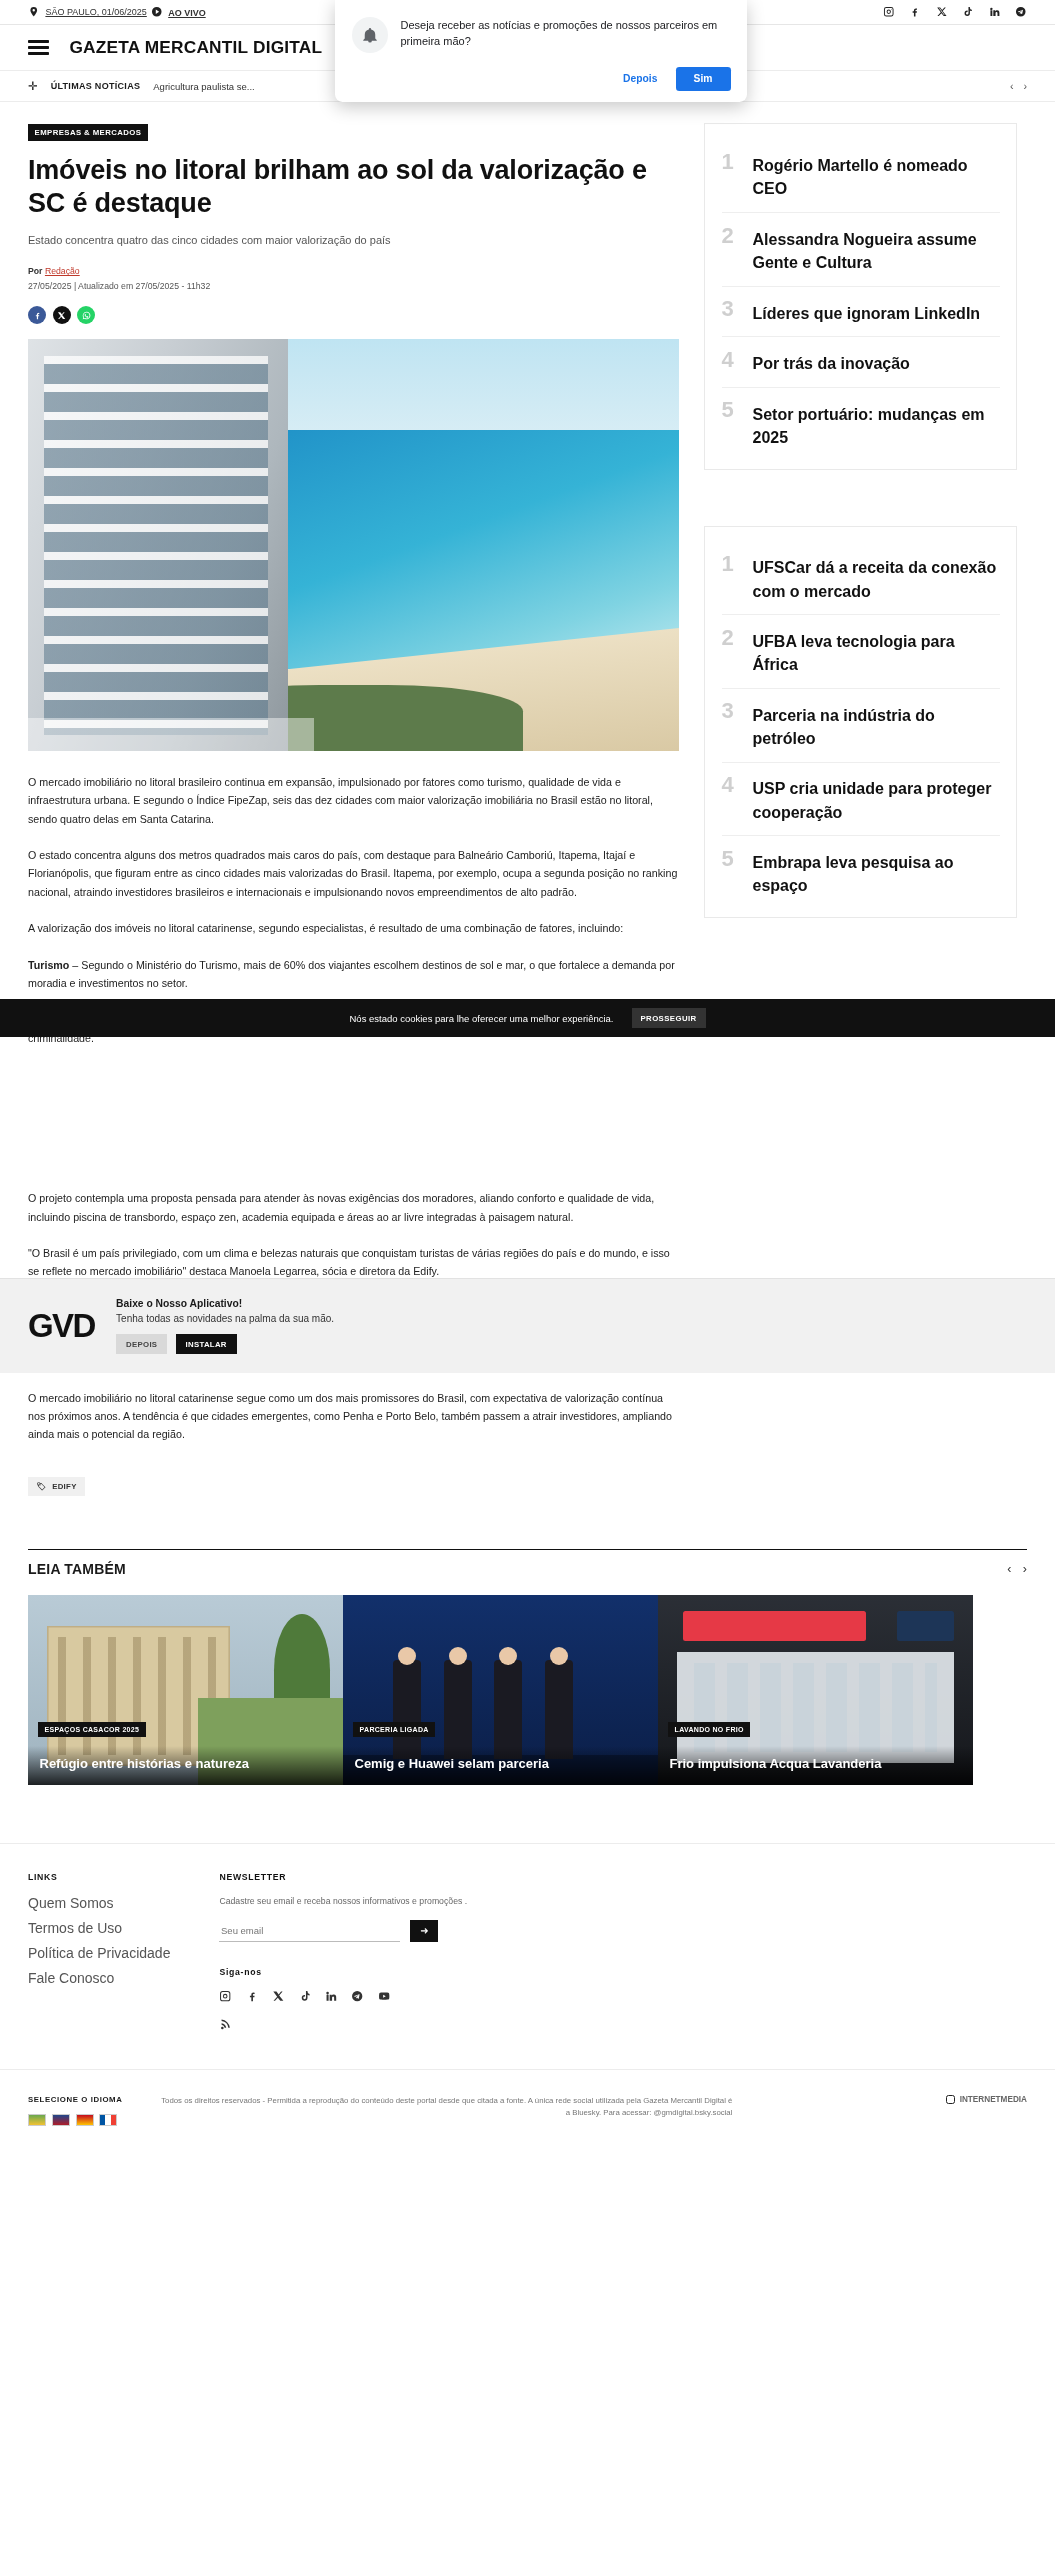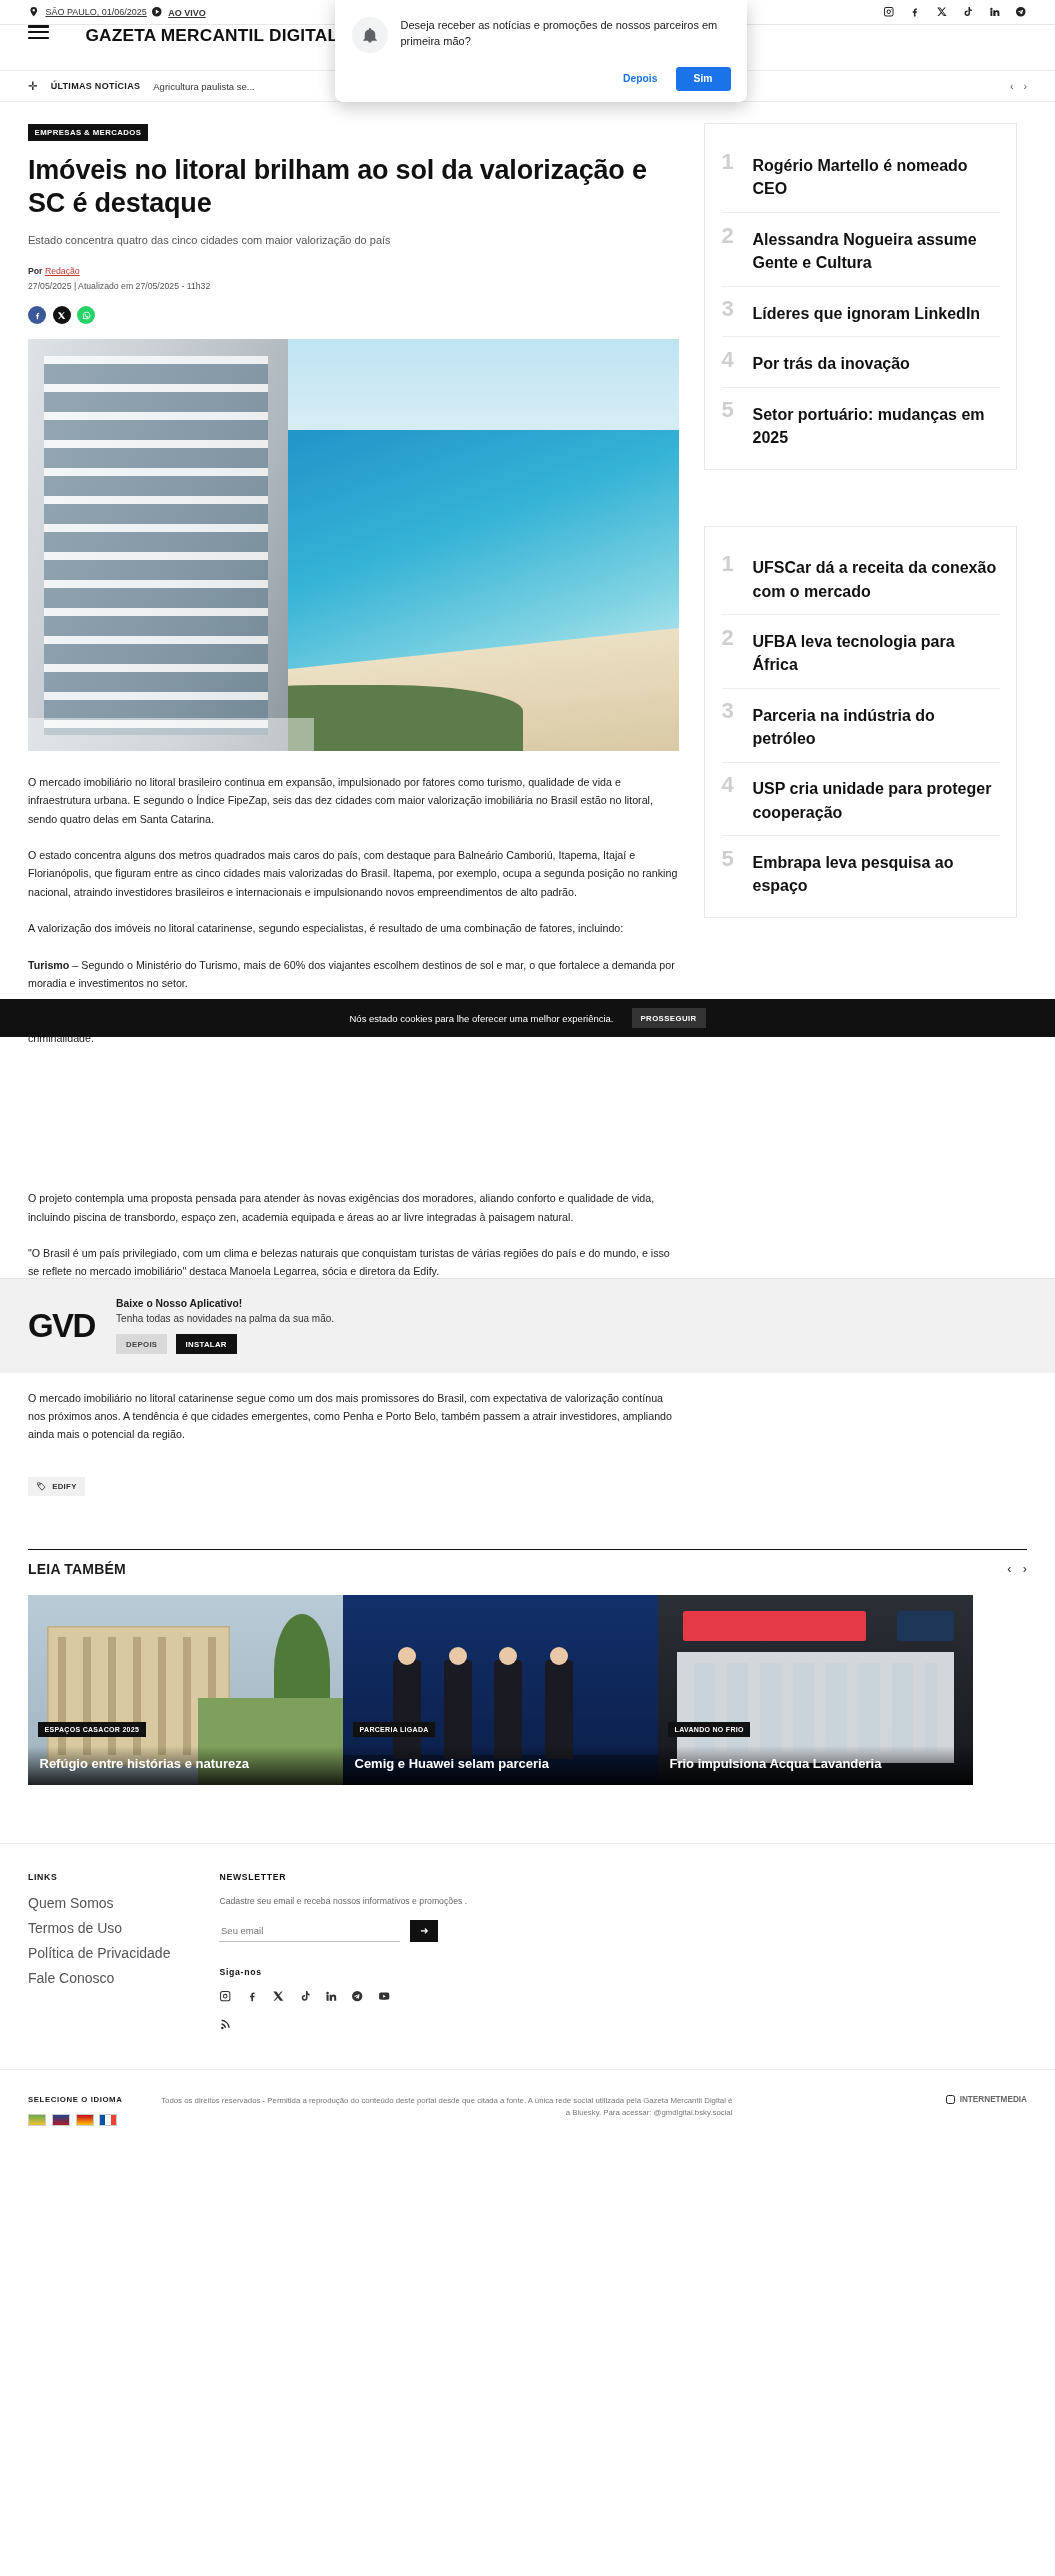--- a/index.html
+++ b/index.html
@@ -20,21 +20,21 @@
   .topbar .loc { display: flex; align-items: center; gap: 5px; }
   .topbar .live { display: flex; align-items: flex-end; gap: 5px; font-weight: bold; }
   .topbar .right { margin-left: auto; display: flex; align-items: center; gap: 14px; }
   .sicon { width: 12.4px; height: 12.4px; display: inline-flex; align-items: center; justify-content: center;
            font-size: 10.7px; color: #222; }
   .sicon svg { width: 11.5px; height: 11.5px; fill: #222; }
   .sq { width: 9px; height: 9px; border: 1.3px solid #222; border-radius: 2.5px; display:inline-block; }
 
   
   .masthead {
-    height: 46px; display: flex; padding: 0 28px; gap: 36px;
+    height: 46px; display: flex; align-items: center; padding: 0 28px; gap: 20px;
     border-bottom: 0.8px solid #ececec; background:#fff;
   }
   .hamburger { display: flex; flex-direction: column; gap: 3.3px; cursor: pointer; }
   .hamburger span { display:block; width: 21.4px; height: 2.5px; background:#111; border-radius:0.8px; }
   .brand { font-size: 17.3px; font-weight: bold; letter-spacing: 0.2px; color:#111; white-space: nowrap; }
 
   
   .ticker {
     height: 31px; display:flex; align-items:center; gap: 13px; padding: 0 28px;
     border-bottom: 0.8px solid #ececec; font-size: 9.5px; background: #fff;

